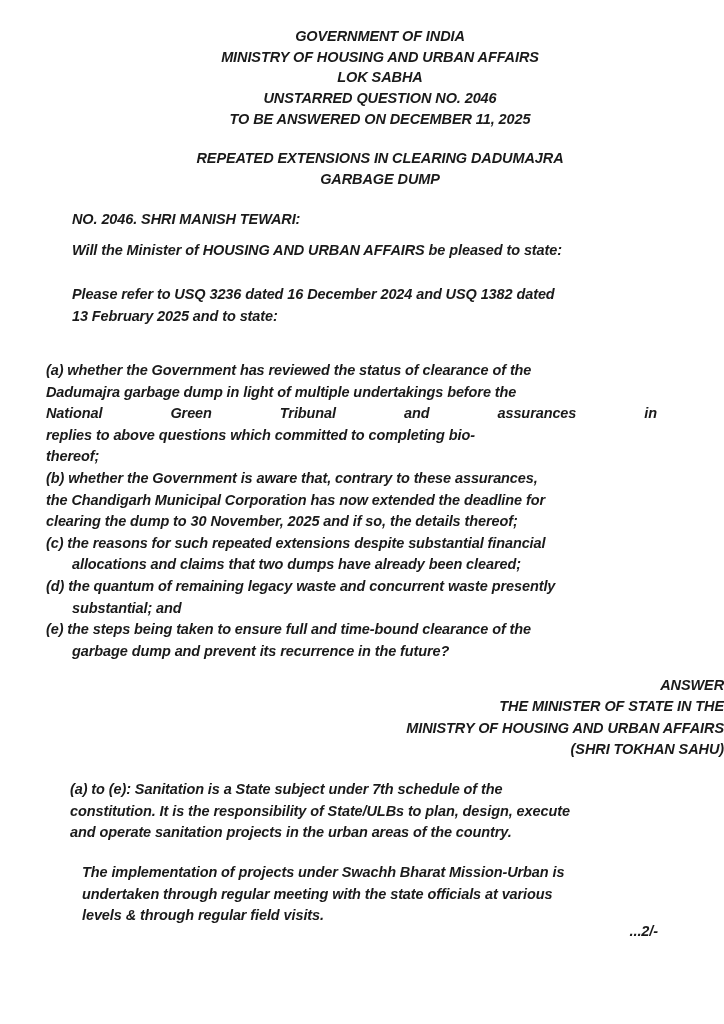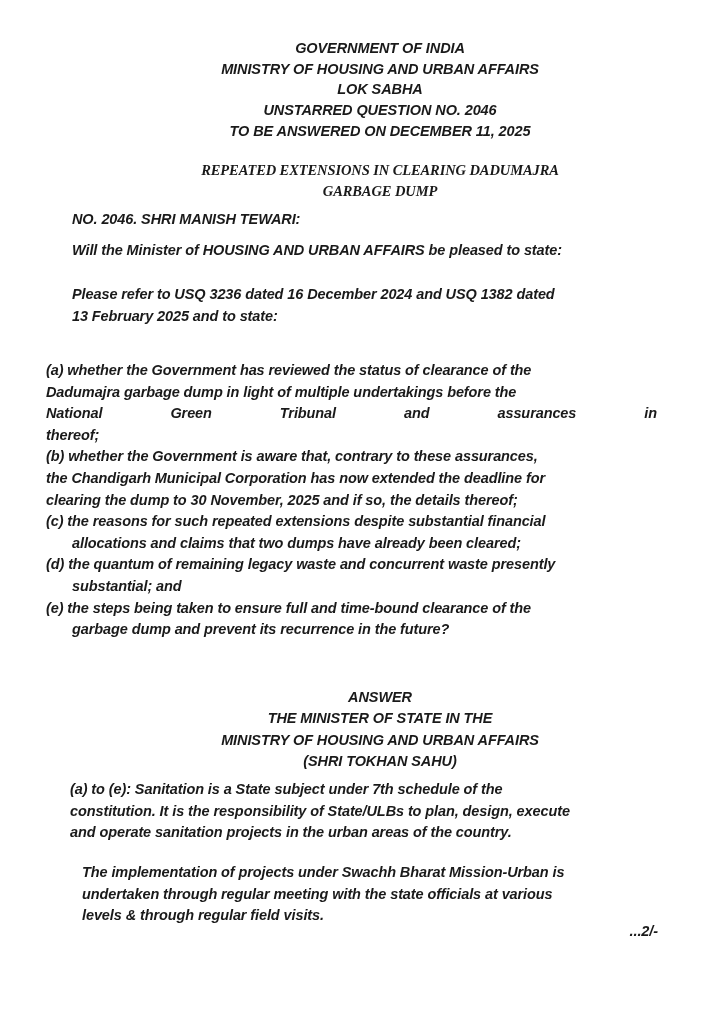--- a/index.html
+++ b/index.html
@@ -18,25 +18,24 @@
   }
   .page { position: absolute; inset: 0; background: #ffffff; }
 
   
   .centered {
     position: absolute;
     left: 0;
     right: 0;
     padding-left: 36px;
     text-align: center;
-    margin-top: 12px;
   }
   .header-block   { top: 26px;  line-height: 20.7px; }
-  .subject-block  { top: 148px; line-height: 20.7px; font-family: Liberation Serif, serif; }
-  .answer-block   { top: 675px; line-height: 21.4px; }
+  .subject-block  { top: 148px; line-height: 20.7px; }
+  .answer-block   { top: 675px; line-height: 21.4px; text-align: right; }
 
   .q-number { position: absolute; top: 211px; left: 72px; white-space: pre; }
   .q-intro  { position: absolute; top: 242px; left: 72px; white-space: pre; }
   .q-reference { position: absolute; top: 284px; left: 72px; line-height: 21.6px; }
 
   .q-items {
     position: absolute;
     top: 360px;
     left: 46px;
     width: 611px;
@@ -80,20 +79,21 @@
 
   <div class="q-reference">
       <div class="line">Please refer to USQ 3236 dated 16 December 2024 and USQ 1382 dated</div>
       <div class="line">13 February 2025 and to state:</div>
     </div>
 
   <div class="q-items">
       <div class="line">(a) whether the Government has reviewed the status of clearance of the</div>
       <div class="line">Dadumajra garbage dump in light of multiple undertakings before the</div>
       <div class="line stretch">National Green Tribunal and assurances in</div>
+      <div class="line">replies to above questions which committed to completing bio-</div>
       <div class="line">thereof;</div>
       <div class="line">(b) whether the Government is aware that, contrary to these assurances,</div>
       <div class="line">the Chandigarh Municipal Corporation has now extended the deadline for</div>
       <div class="line">clearing the dump to 30 November, 2025 and if so, the details thereof;</div>
       <div class="line">(c) the reasons for such repeated extensions despite substantial financial</div>
       <div class="line cont">allocations and claims that two dumps have already been cleared;</div>
       <div class="line">(d) the quantum of remaining legacy waste and concurrent waste presently</div>
       <div class="line cont">substantial; and</div>
       <div class="line">(e) the steps being taken to ensure full and time-bound clearance of the</div>
       <div class="line cont">garbage dump and prevent its recurrence in the future?</div>

